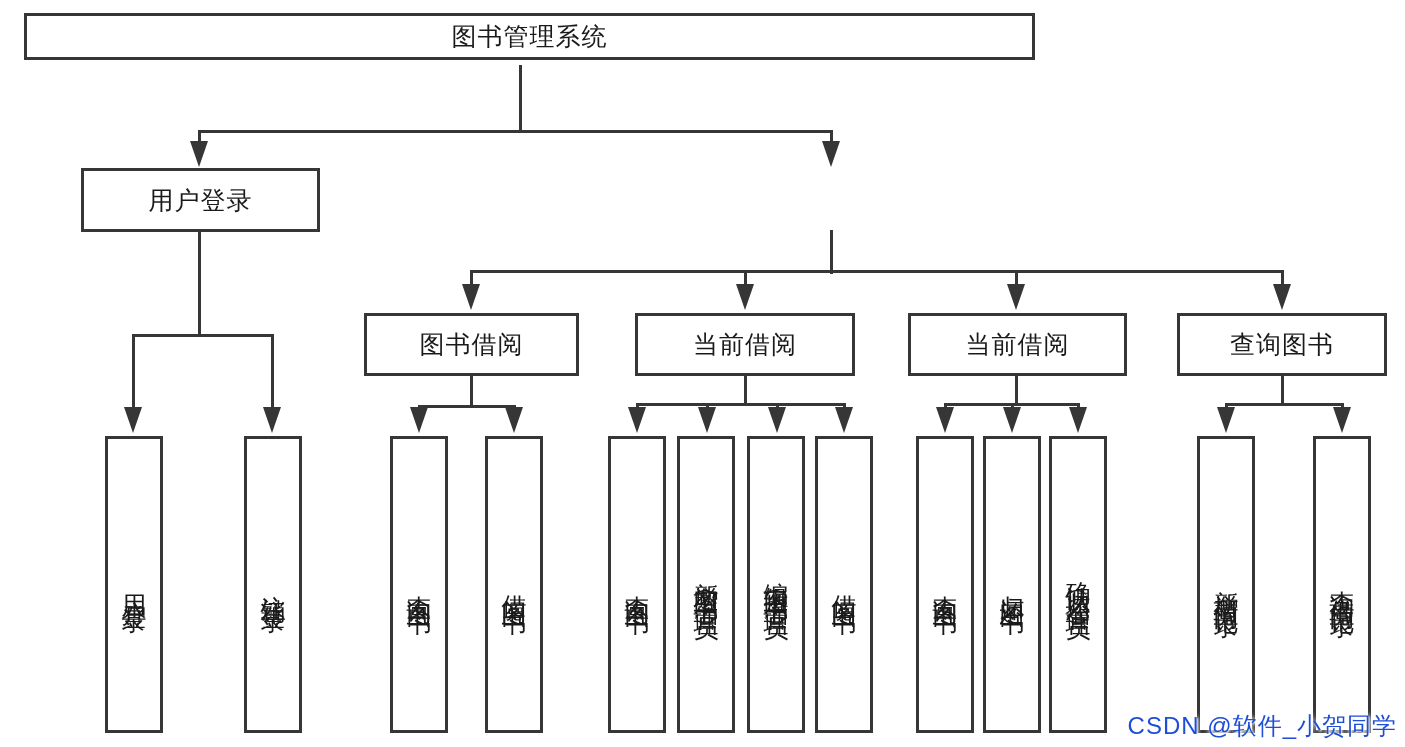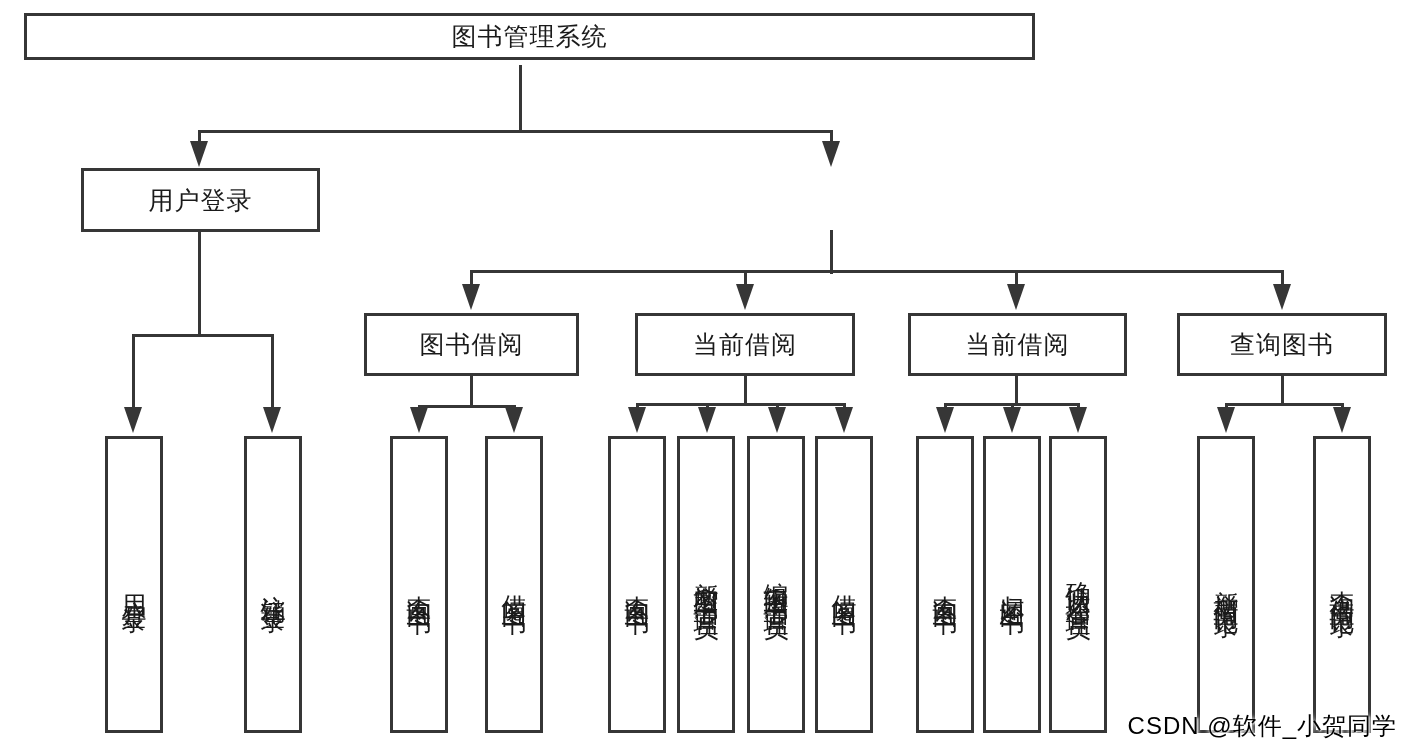--- a/index.html
+++ b/index.html
@@ -55,21 +55,21 @@
     border-right: 9px solid transparent;
     border-top: 26px solid #363636;
   }
   
   .watermark {
     position: absolute;
     right: 8px;
     bottom: 5px;
     font-size: 24px;
     letter-spacing: 1px;
-    color: #000000;
+    color: #1d4ed8;
     text-shadow: 0 0 4px #ffffff, 0 0 6px #ffffff, 1px 1px 2px #ffffff;
     white-space: nowrap;
   }
 </style>
 </head>
 <body>
 
 <div class="canvas">
 
   <div class="node h n-root">图书管理系统</div>

